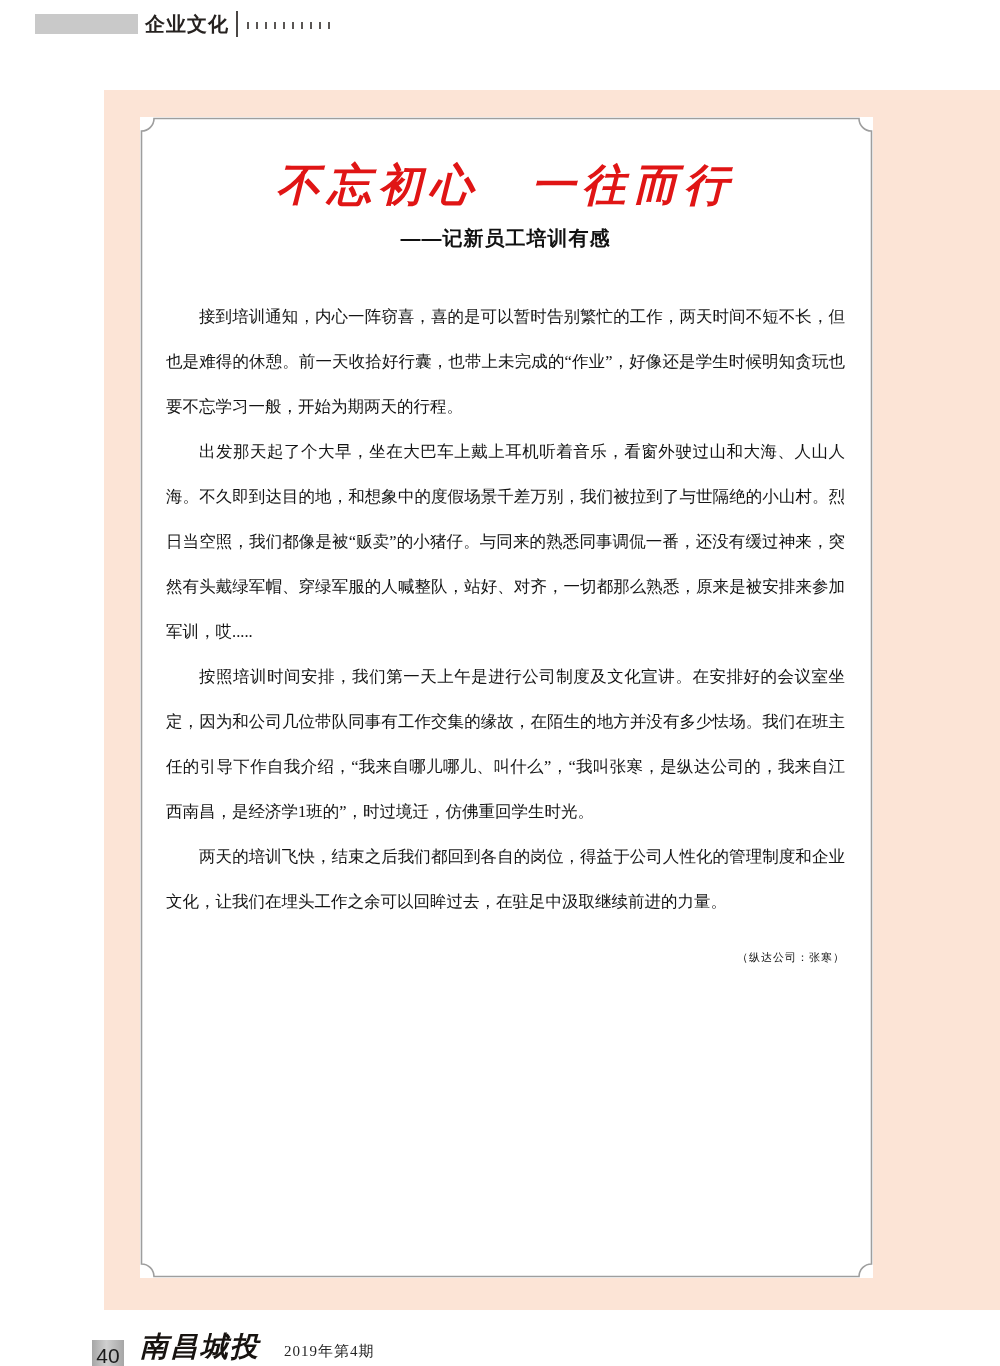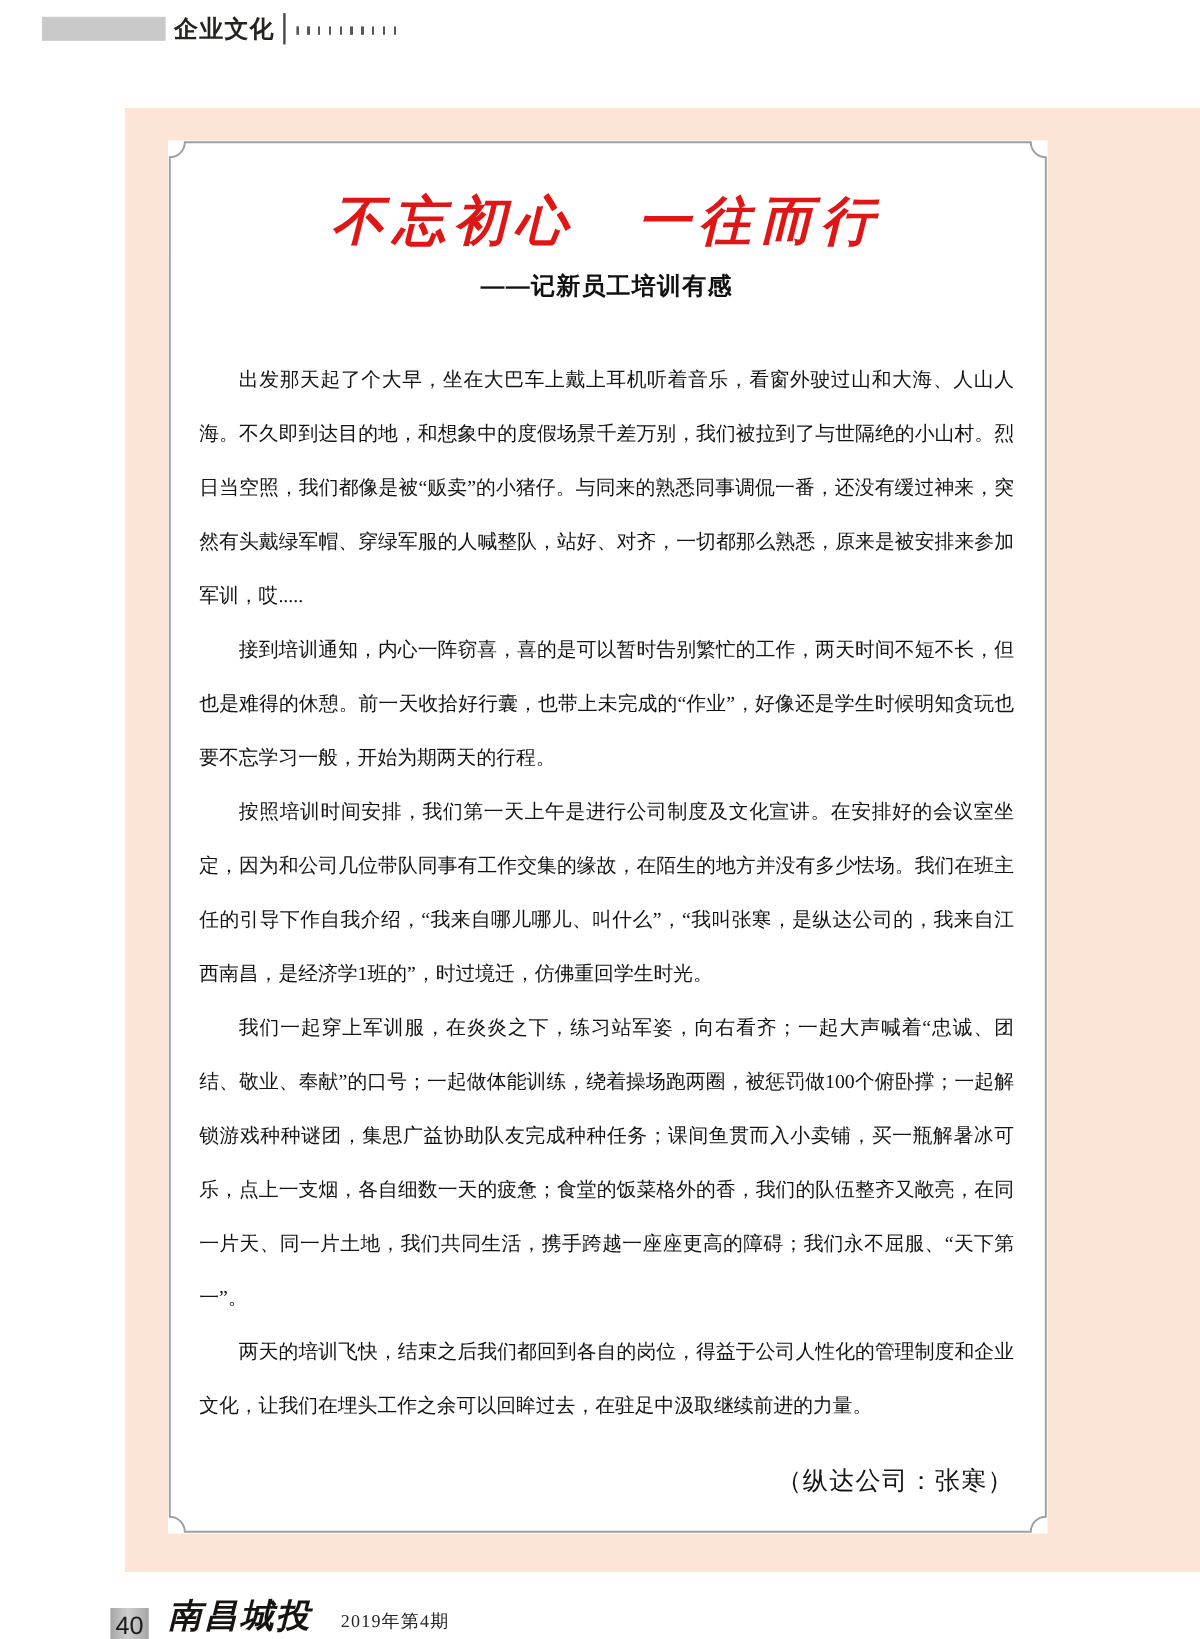--- a/index.html
+++ b/index.html
@@ -74,21 +74,21 @@
     font-size: 16.5px;
     line-height: 45px;
     text-align: justify;
     text-justify: inter-character;
     color: #141414;
   }
   .article-body p { text-indent: 2em; margin: 0; }
   .signature {
     margin-top: 26px;
     text-align: right;
-    font-size: 21px;
+    font-size: 11px;
     letter-spacing: 1px;
     color: #141414;
   }
 
   
   .footer {
     position: absolute; left: 92px; top: 1328px;
     display: flex; align-items: flex-end;
   }
   .page-num-box {
@@ -139,24 +139,23 @@
                  A 12.5 12.5 0 0 0 1.5 1147
                  V 14
                  A 12.5 12.5 0 0 0 14 1.5 Z" fill="none" stroke="#9e9e9e" stroke-width="1.6"></path>
       </svg>
 
       <div class="card-content">
         <div class="article-title">不忘初心　一往而行</div>
         <div class="article-subtitle">——记新员工培训有感</div>
 
         <div class="article-body">
+          <p>接到培训通知，内心一阵窃喜，喜的是可以暂时告别繁忙的工作，两天时间不短不长，但也是难得的休憩。前一天收拾好行囊，也带上未完成的“作业”，好像还是学生时候明知贪玩也要不忘学习一般，开始为期两天的行程。</p>
           <p>出发那天起了个大早，坐在大巴车上戴上耳机听着音乐，看窗外驶过山和大海、人山人海。不久即到达目的地，和想象中的度假场景千差万别，我们被拉到了与世隔绝的小山村。烈日当空照，我们都像是被“贩卖”的小猪仔。与同来的熟悉同事调侃一番，还没有缓过神来，突然有头戴绿军帽、穿绿军服的人喊整队，站好、对齐，一切都那么熟悉，原来是被安排来参加军训，哎.....</p>
-          <p>接到培训通知，内心一阵窃喜，喜的是可以暂时告别繁忙的工作，两天时间不短不长，但也是难得的休憩。前一天收拾好行囊，也带上未完成的“作业”，好像还是学生时候明知贪玩也要不忘学习一般，开始为期两天的行程。</p>
           <p>按照培训时间安排，我们第一天上午是进行公司制度及文化宣讲。在安排好的会议室坐定，因为和公司几位带队同事有工作交集的缘故，在陌生的地方并没有多少怯场。我们在班主任的引导下作自我介绍，“我来自哪儿哪儿、叫什么”，“我叫张寒，是纵达公司的，我来自江西南昌，是经济学1班的”，时过境迁，仿佛重回学生时光。</p>
-          <p>我们一起穿上军训服，在炎炎之下，练习站军姿，向右看齐；一起大声喊着“忠诚、团结、敬业、奉献”的口号；一起做体能训练，绕着操场跑两圈，被惩罚做100个俯卧撑；一起解锁游戏种种谜团，集思广益协助队友完成种种任务；课间鱼贯而入小卖铺，买一瓶解暑冰可乐，点上一支烟，各自细数一天的疲惫；食堂的饭菜格外的香，我们的队伍整齐又敞亮，在同一片天、同一片土地，我们共同生活，携手跨越一座座更高的障碍；我们永不屈服、“天下第一”。</p>
           <p>两天的培训飞快，结束之后我们都回到各自的岗位，得益于公司人性化的管理制度和企业文化，让我们在埋头工作之余可以回眸过去，在驻足中汲取继续前进的力量。</p>
         </div>
 
         <div class="signature">（纵达公司：张寒）</div>
       </div>
     </div>
   </div>
 
   <div class="footer">
     <div class="page-num-box">40</div>

